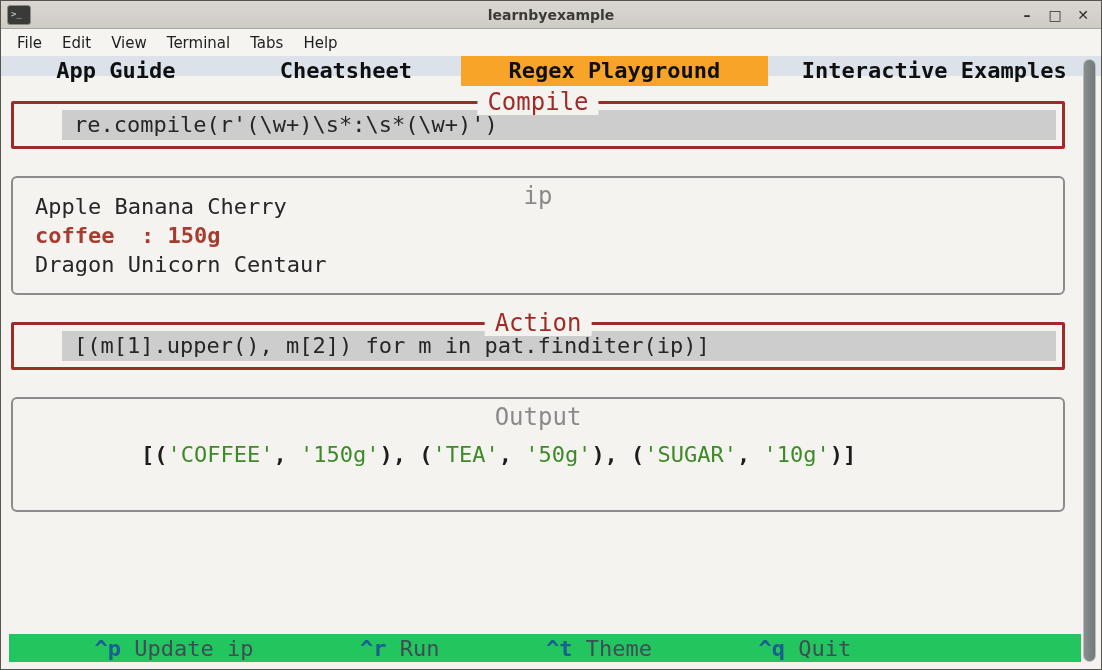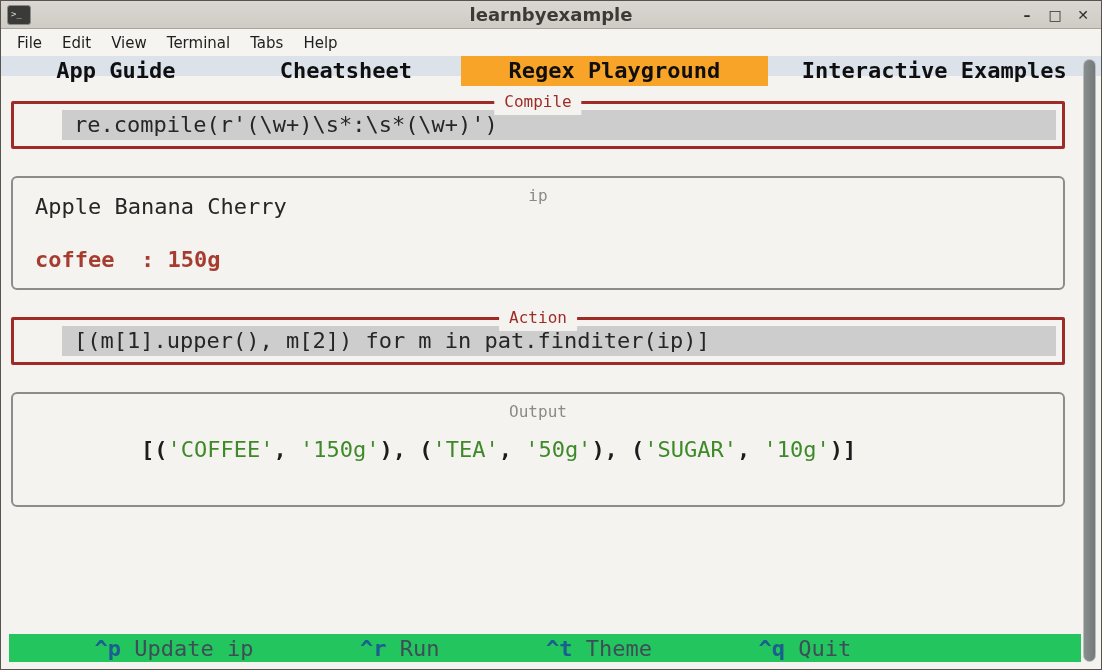--- a/index.html
+++ b/index.html
@@ -31,21 +31,21 @@
     border-radius: 3px;
     color: #d8d8d4;
     font-size: 9px; line-height: 17px;
     text-align: left; padding-left: 3px;
     font-family: "DejaVu Sans Mono", monospace;
   }
   .win-title {
     position: absolute; left: 0; right: 0; top: 0;
     text-align: center; line-height: 28px;
     font-family: "DejaVu Sans", "Liberation Sans", sans-serif;
-    font-weight: bold; font-size: 18px; color: #3b3a36;
+    font-weight: bold; font-size: 14px; color: #3b3a36;
   }
   .win-controls {
     position: absolute; right: 8px; top: 0; height: 28px;
     display: flex; align-items: center; gap: 8px;
   }
   .win-btn {
     width: 20px; height: 22px; text-align: center;
     line-height: 22px; font-size: 14px; font-weight: bold;
     color: #2f2d2a; cursor: default;
     font-family: "DejaVu Sans", sans-serif;
@@ -88,39 +88,39 @@
     padding: 6px;
   }
   .box + .box { margin-top: 27px; }
   .box.red  { border: 3px solid #9f2b27; border-radius: 2px; }
   .box.gray { border: 2px solid #8c8c8c; }
   .box-label {
     position: absolute; top: -15px; left: 50%;
     transform: translateX(-50%);
     background: #f4f3f0;
     padding: 0 10px;
-    font-size: 16px; line-height: 26px;
+    font-size: 24px; line-height: 26px;
     white-space: pre;
   }
   .box.red  > .box-label { color: #9f2b27; }
   .box.gray > .box-label { color: #8a8a8a; margin-top: 20px; }
   .input-bar {
     height: 30px; line-height: 30px;
     background: #cdcdcd;
     color: #262626;
     font-size: 22px;
     padding-left: 12px;
     white-space: pre; overflow: hidden; margin-left: 42px;
   }
   .ip-body { padding: 8px 0 8px 16px; }
   .ip-line {
     font-size: 22px; line-height: 29px;
     color: #262626; white-space: pre;
   }
-  .ip-line.hl { color: #a63c30; font-weight: bold; margin-top: 24px; }
+  .ip-line.hl { color: #a63c30; font-weight: bold; }
   .output-line {
     font-size: 22px; line-height: 33px;
     padding-left: 16px; white-space: pre;
   }
   .seg-punct  { color: #1d1d1d; font-weight: bold; }
   .seg-string { color: #3e8a28; }
   
   .statusbar {
     position: absolute;
     left: 8px; right: 20px; bottom: 7px;
@@ -181,20 +181,21 @@
     <div class="box red" style="margin-top: 12px;">
       <div class="box-label">Compile</div>
       <div class="input-bar">re.compile(r'(\w+)\s*:\s*(\w+)')</div>
     </div>
 
     <div class="box gray">
       <div class="box-label">ip</div>
       <div class="ip-body">
         <div class="ip-line">Apple Banana Cherry</div>
         <div class="ip-line hl">coffee  : 150g</div>
+        <div class="ip-line">Dragon Unicorn Centaur</div>
       </div>
     </div>
 
     <div class="box red">
       <div class="box-label">Action</div>
       <div class="input-bar">[(m[1].upper(), m[2]) for m in pat.finditer(ip)]</div>
     </div>
 
     <div class="box gray">
       <div class="box-label">Output</div>

